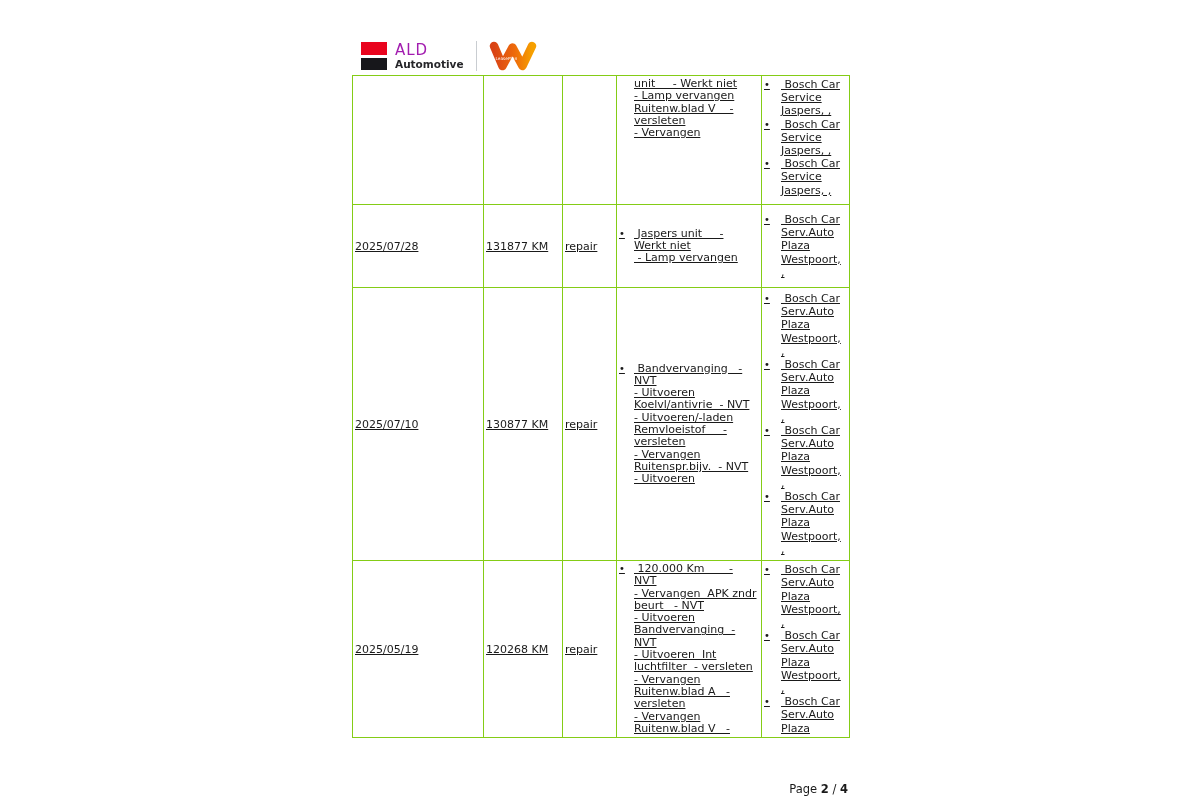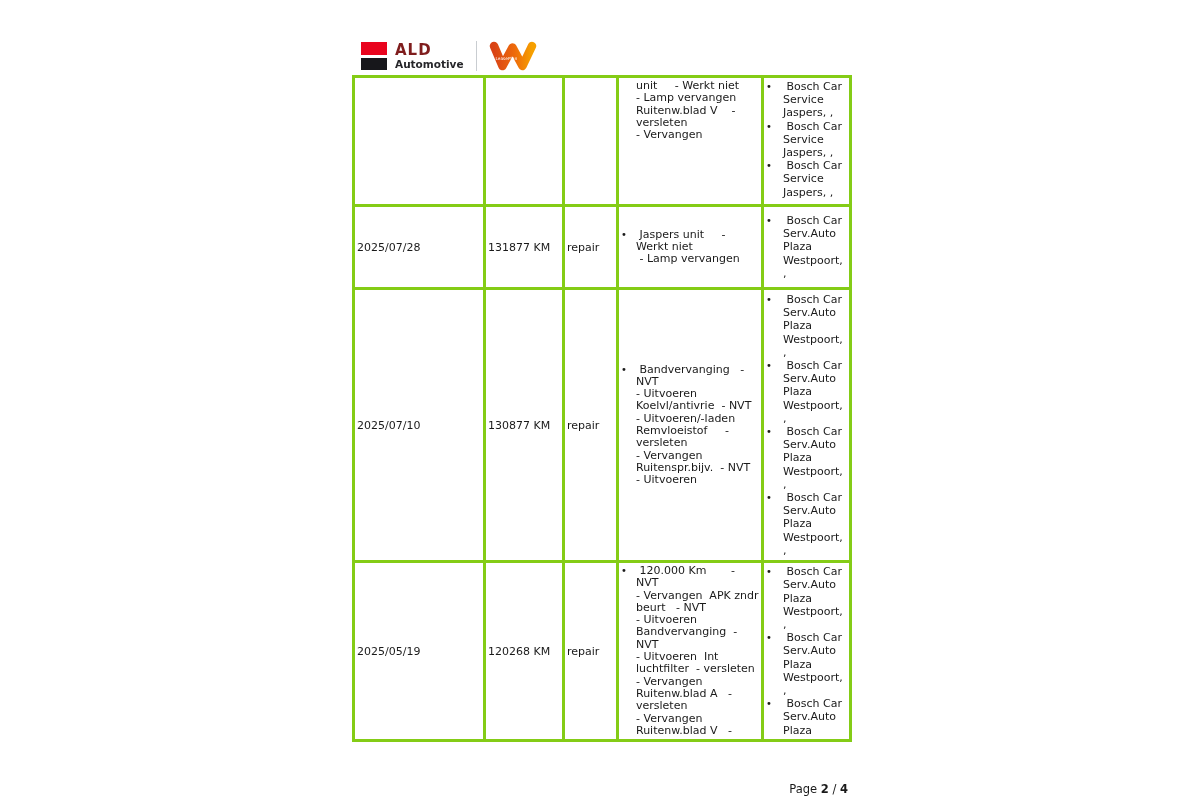--- a/index.html
+++ b/index.html
@@ -6,27 +6,27 @@
   html,body { width:1200px; height:800px; background:#ffffff; overflow:hidden; }
   body { font-family:"DejaVu Sans", sans-serif; color:#1a1a1a; position:relative; }
 
   
   .brand-header { position:absolute; left:361px; top:39px; height:34px; display:flex; align-items:center; }
   .ald-mark { width:26px; height:28px; display:flex; flex-direction:column; flex:none; }
   .ald-mark .red   { height:13px; background:#e9041e; }
   .ald-mark .gap   { height:3px;  background:#ffffff; }
   .ald-mark .black { flex:1;      background:#17171b; }
   .ald-text { margin-left:8px; }
-  .ald-brand { font-weight:bold; font-size:15px; letter-spacing:1px; color:#7f1d1d; line-height:15px; }
+  .ald-brand { font-weight:normal; font-size:15px; letter-spacing:1px; color:#a21caf; line-height:15px; }
   .ald-sub   { font-size:10.5px; font-weight:bold; color:#26262a; line-height:12px; }
   .logo-divider { width:1px; height:30px; background:#c9cdd1; margin:0 11px 0 12px; }
 
   
   table.svc { position:absolute; left:352px; top:75px; width:497px; border-collapse:collapse; table-layout:fixed; }
-  table.svc td { border:3px solid #84cc16; vertical-align:middle; font-size:11px; padding:2px 2px; }
+  table.svc td { border:1px solid #84cc16; vertical-align:middle; font-size:11px; padding:2px 2px;text-decoration:underline; }
   tr.vtop td { vertical-align:top; }
   tr.r1 { height:129px; }
   tr.r2 { height:83px;  }
   tr.r3 { height:273px; }
   tr.r4 { height:171px; }
   td.c-date { padding-left:9px; }
   td.c-odo  { padding-left:4px; }
   td.c-type { padding-left:8px;margin-left:35px; }
   td.c-desc { padding:2px 2px 2px 5px; line-height:12.3px; }
   td.c-loc  { padding:2px 1px 2px 4px; line-height:13.2px; }

